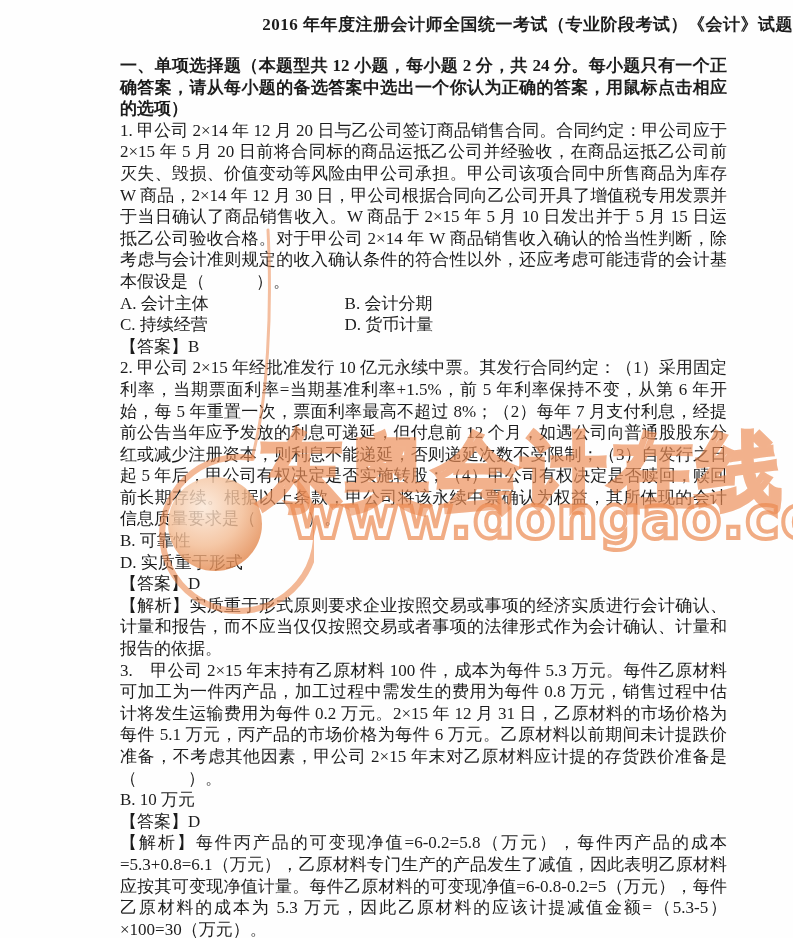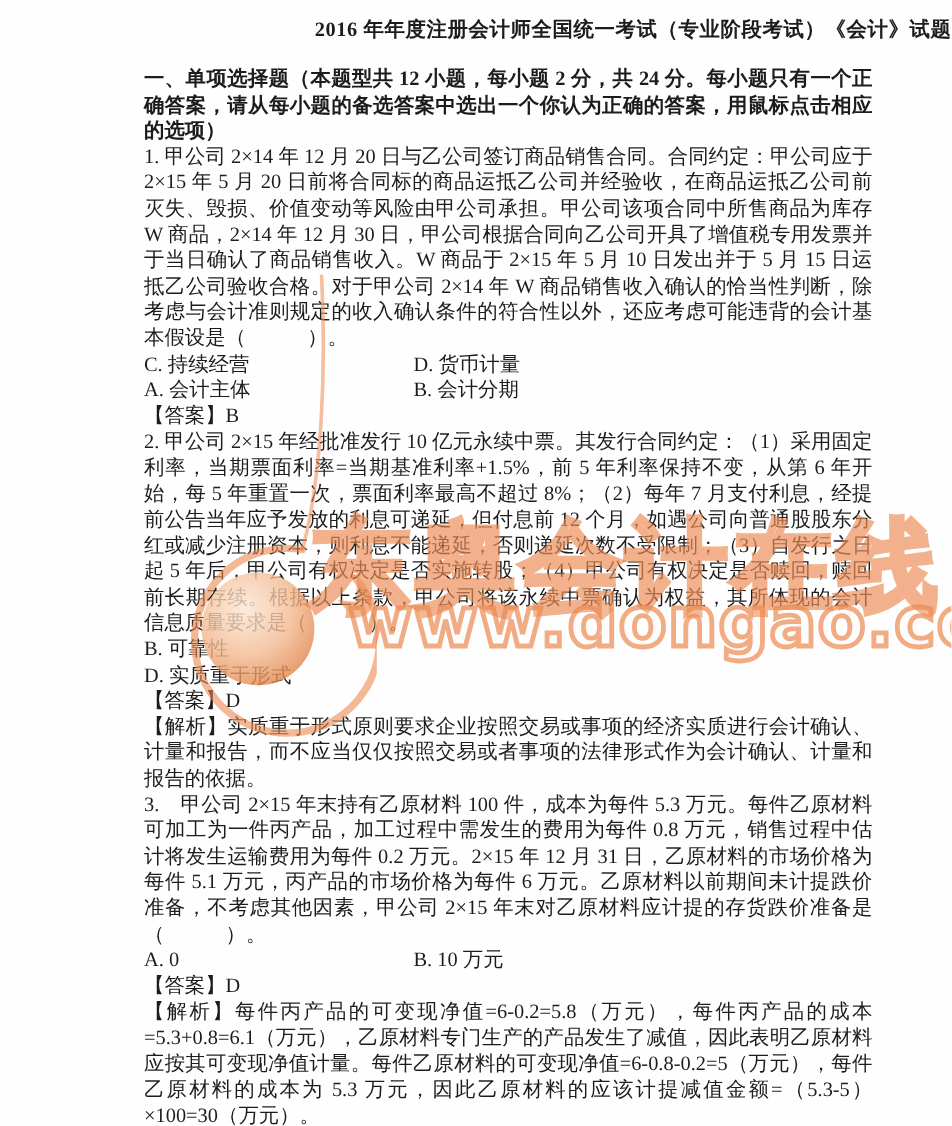--- a/index.html
+++ b/index.html
@@ -80,42 +80,41 @@
     <div class="wm-url">www.dongao.com</div>
   </div>
 
   <h1 class="title">2016 年年度注册会计师全国统一考试（专业阶段考试）《会计》试题</h1>
 
   <div class="content">
     <p class="section-head">一、单项选择题（本题型共 12 小题，每小题 2 分，共 24 分。每小题只有一个正确答案，请从每小题的备选答案中选出一个你认为正确的答案，用鼠标点击相应的选项）</p>
 
     <p>1. 甲公司 2×14 年 12 月 20 日与乙公司签订商品销售合同。合同约定：甲公司应于 2×15 年 5 月 20 日前将合同标的商品运抵乙公司并经验收，在商品运抵乙公司前灭失、毁损、价值变动等风险由甲公司承担。甲公司该项合同中所售商品为库存 W 商品，2×14 年 12 月 30 日，甲公司根据合同向乙公司开具了增值税专用发票并于当日确认了商品销售收入。W 商品于 2×15 年 5 月 10 日发出并于 5 月 15 日运抵乙公司验收合格。对于甲公司 2×14 年 W 商品销售收入确认的恰当性判断，除考虑与会计准则规定的收入确认条件的符合性以外，还应考虑可能违背的会计基本假设是（　　　）。</p>
     <div class="opt-row">
+      <span class="opt-first">A. 会计主体</span>
+      <span class="opt-second">B. 会计分期</span>
+    </div>
+    <div class="opt-row">
       <span class="opt-first">C. 持续经营</span>
       <span class="opt-second">D. 货币计量</span>
-    </div>
-    <div class="opt-row">
-      <span class="opt-first">A. 会计主体</span>
-      <span class="opt-second">B. 会计分期</span>
     </div>
     <p>【答案】B</p>
 
     <p>2. 甲公司 2×15 年经批准发行 10 亿元永续中票。其发行合同约定：（1）采用固定利率，当期票面利率=当期基准利率+1.5%，前 5 年利率保持不变，从第 6 年开始，每 5 年重置一次，票面利率最高不超过 8%；（2）每年 7 月支付利息，经提前公告当年应予发放的利息可递延，但付息前 12 个月，如遇公司向普通股股东分红或减少注册资本，则利息不能递延，否则递延次数不受限制；（3）自发行之日起 5 年后，甲公司有权决定是否实施转股；（4）甲公司有权决定是否赎回，赎回前长期存续。根据以上条款，甲公司将该永续中票确认为权益，其所体现的会计信息质量要求是（　　　）。</p>
     <div class="opt-row">
       <span class="opt-second">B. 可靠性</span>
     </div>
     <div class="opt-row">
       <span class="opt-second">D. 实质重于形式</span>
     </div>
     <p>【答案】D</p>
     <p>【解析】实质重于形式原则要求企业按照交易或事项的经济实质进行会计确认、计量和报告，而不应当仅仅按照交易或者事项的法律形式作为会计确认、计量和报告的依据。</p>
 
     <p>3.　甲公司 2×15 年末持有乙原材料 100 件，成本为每件 5.3 万元。每件乙原材料可加工为一件丙产品，加工过程中需发生的费用为每件 0.8 万元，销售过程中估计将发生运输费用为每件 0.2 万元。2×15 年 12 月 31 日，乙原材料的市场价格为每件 5.1 万元，丙产品的市场价格为每件 6 万元。乙原材料以前期间未计提跌价准备，不考虑其他因素，甲公司 2×15 年末对乙原材料应计提的存货跌价准备是（　　　）。</p>
     <div class="opt-row">
-      <span class="opt-first">A. 0</span>
       <span class="opt-second">B. 10 万元</span>
     </div>
     <div class="opt-row">
     </div>
     <p>【答案】D</p>
     <p>【解析】每件丙产品的可变现净值=6-0.2=5.8（万元），每件丙产品的成本=5.3+0.8=6.1（万元），乙原材料专门生产的产品发生了减值，因此表明乙原材料应按其可变现净值计量。每件乙原材料的可变现净值=6-0.8-0.2=5（万元），每件乙原材料的成本为 5.3 万元，因此乙原材料的应该计提减值金额=（5.3-5）×100=30（万元）。</p>
 
   </div>
 
 </div>

